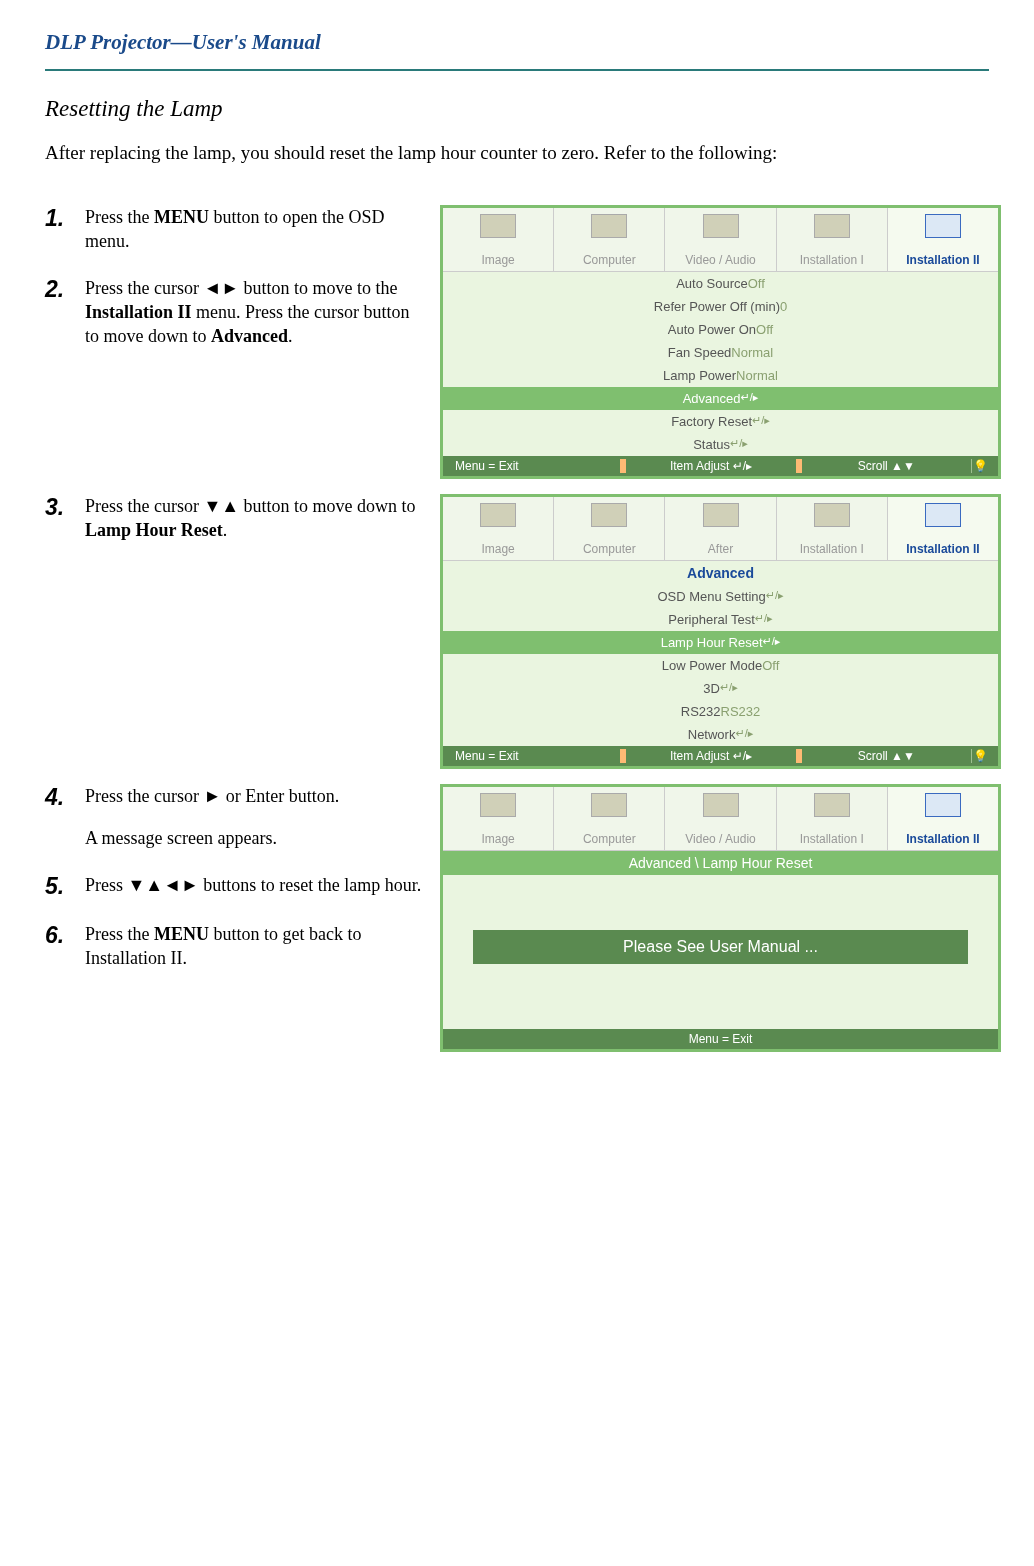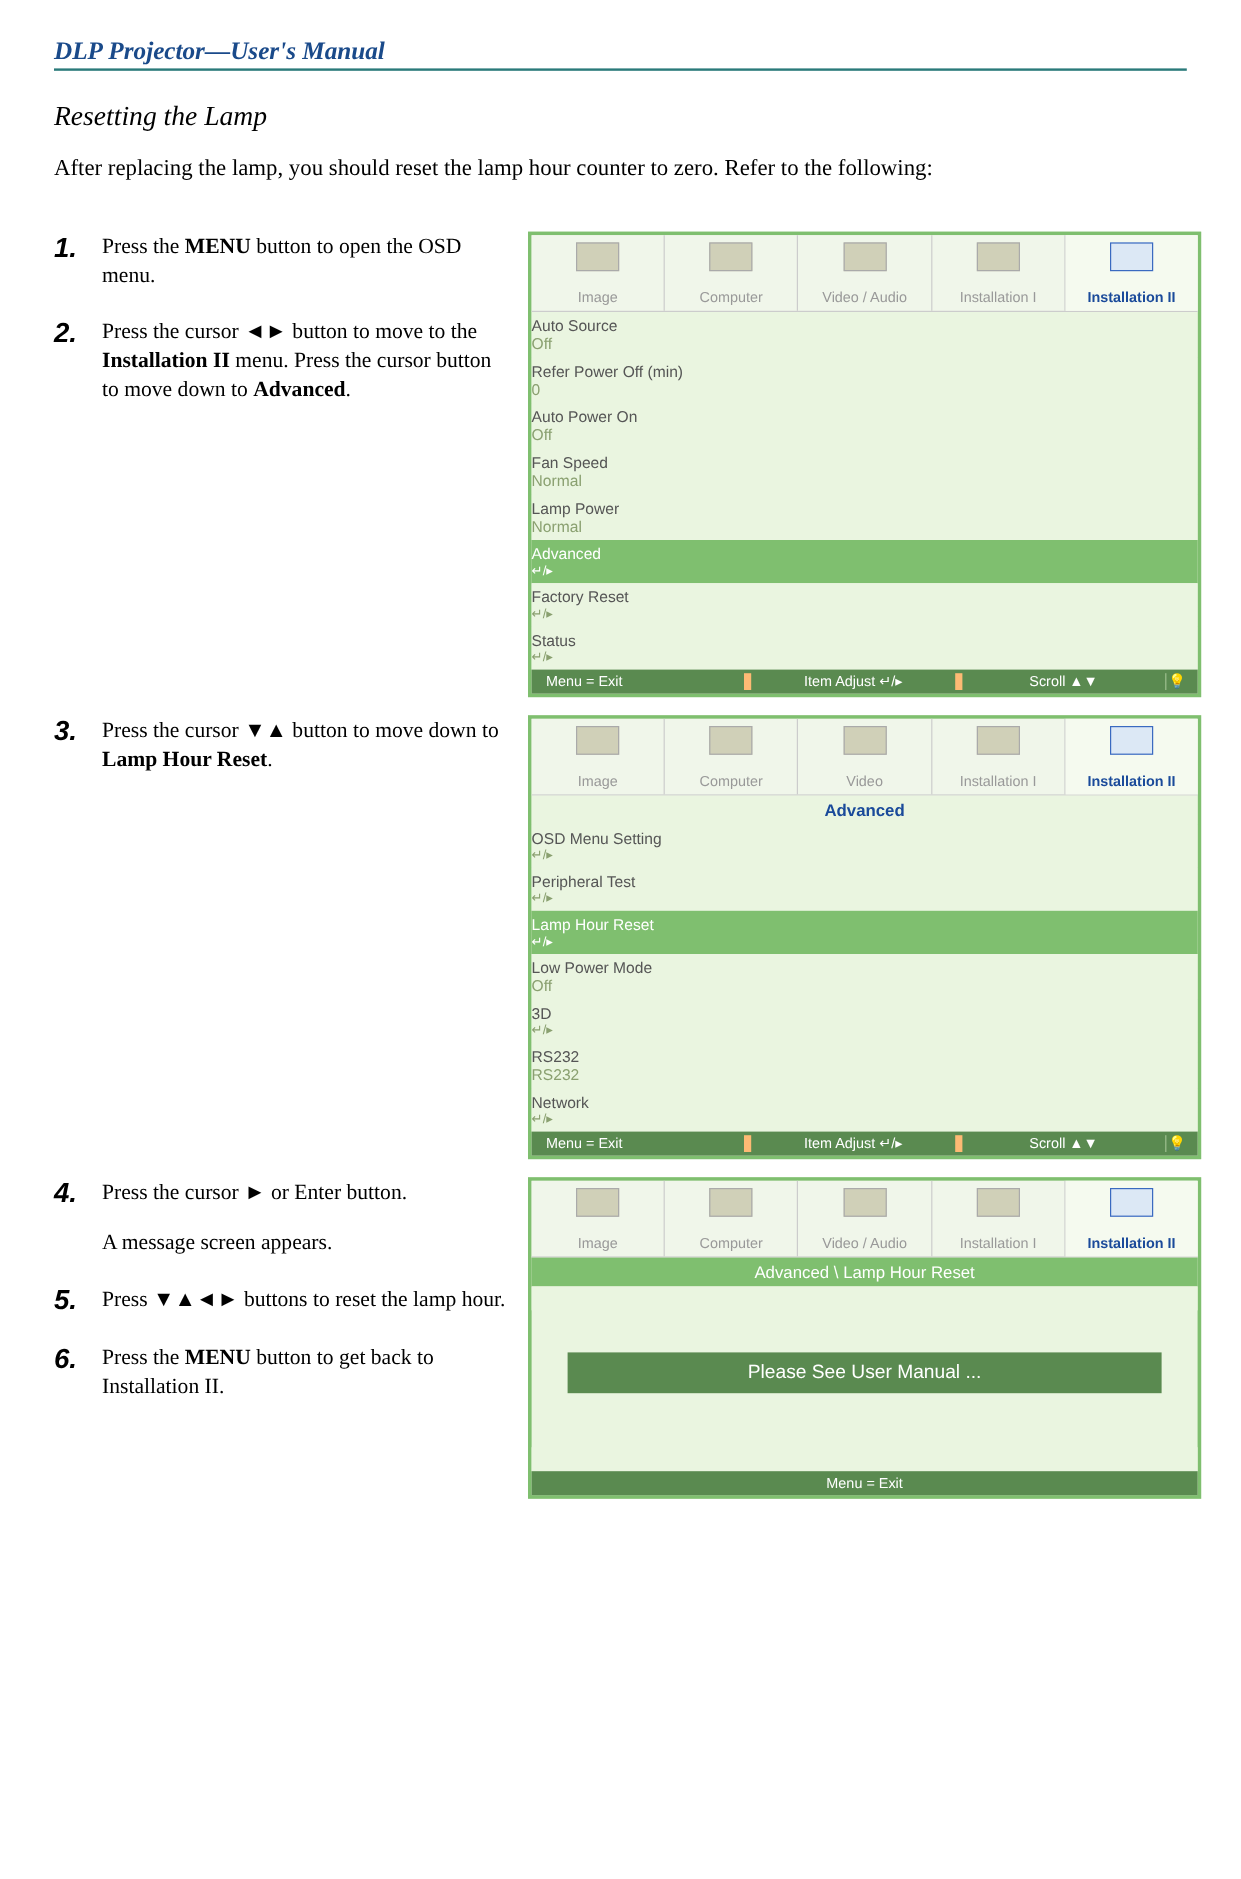--- a/index.html
+++ b/index.html
@@ -9,21 +9,21 @@
     width: 1034px;
     box-sizing: border-box;
     background: white;
   }
   .header {
     color: #1a4a8a;
     font-style: italic;
     font-weight: bold;
     font-size: 21px;
     border-bottom: 2px solid #2a7a7a;
-    padding-bottom: 2px;
+    padding-bottom: 14px;
     margin-bottom: 25px;
   }
   .section-title {
     font-style: italic;
     font-size: 23px;
     margin-bottom: 20px;
   }
   .intro {
     font-size: 19px;
     font-family: Liberation Serif, serif;
@@ -95,25 +95,24 @@
     width: 34px;
     height: 22px;
     background: #d0d0b8;
     border: 1px solid #aaa;
     position: relative;
   }
   .tab.active .icon-box { border-color: #3a6ac0; background: #dce8f5; }
   .menu-item {
     display: flex;
     justify-content: center;
-    padding: 4px 0;
+    padding: 4px 12px;
     color: #555;
     font-size: 13px;
     background: #eaf5e0;
-    flex-direction: column;
   }
   .menu-item .val { color: #8aa070; }
   .menu-item.selected {
     background: #7fbf6f;
     color: white;
   }
   .menu-item.selected .val { color: white; }
   .submenu-title {
     text-align: center;
     background: #eaf5e0;
@@ -286,21 +285,21 @@
           <div class="tab">
             <div class="icon-box"></div>
             <span>Image</span>
           </div>
           <div class="tab">
             <div class="icon-box"></div>
             <span>Computer</span>
           </div>
           <div class="tab">
             <div class="icon-box"></div>
-            <span>Video</span>
+            <span>After</span>
           </div>
           <div class="tab">
             <div class="icon-box"></div>
             <span>Installation I</span>
           </div>
           <div class="tab active">
             <div class="icon-box"></div>
             <span>Installation II</span>
           </div>
         </div>

